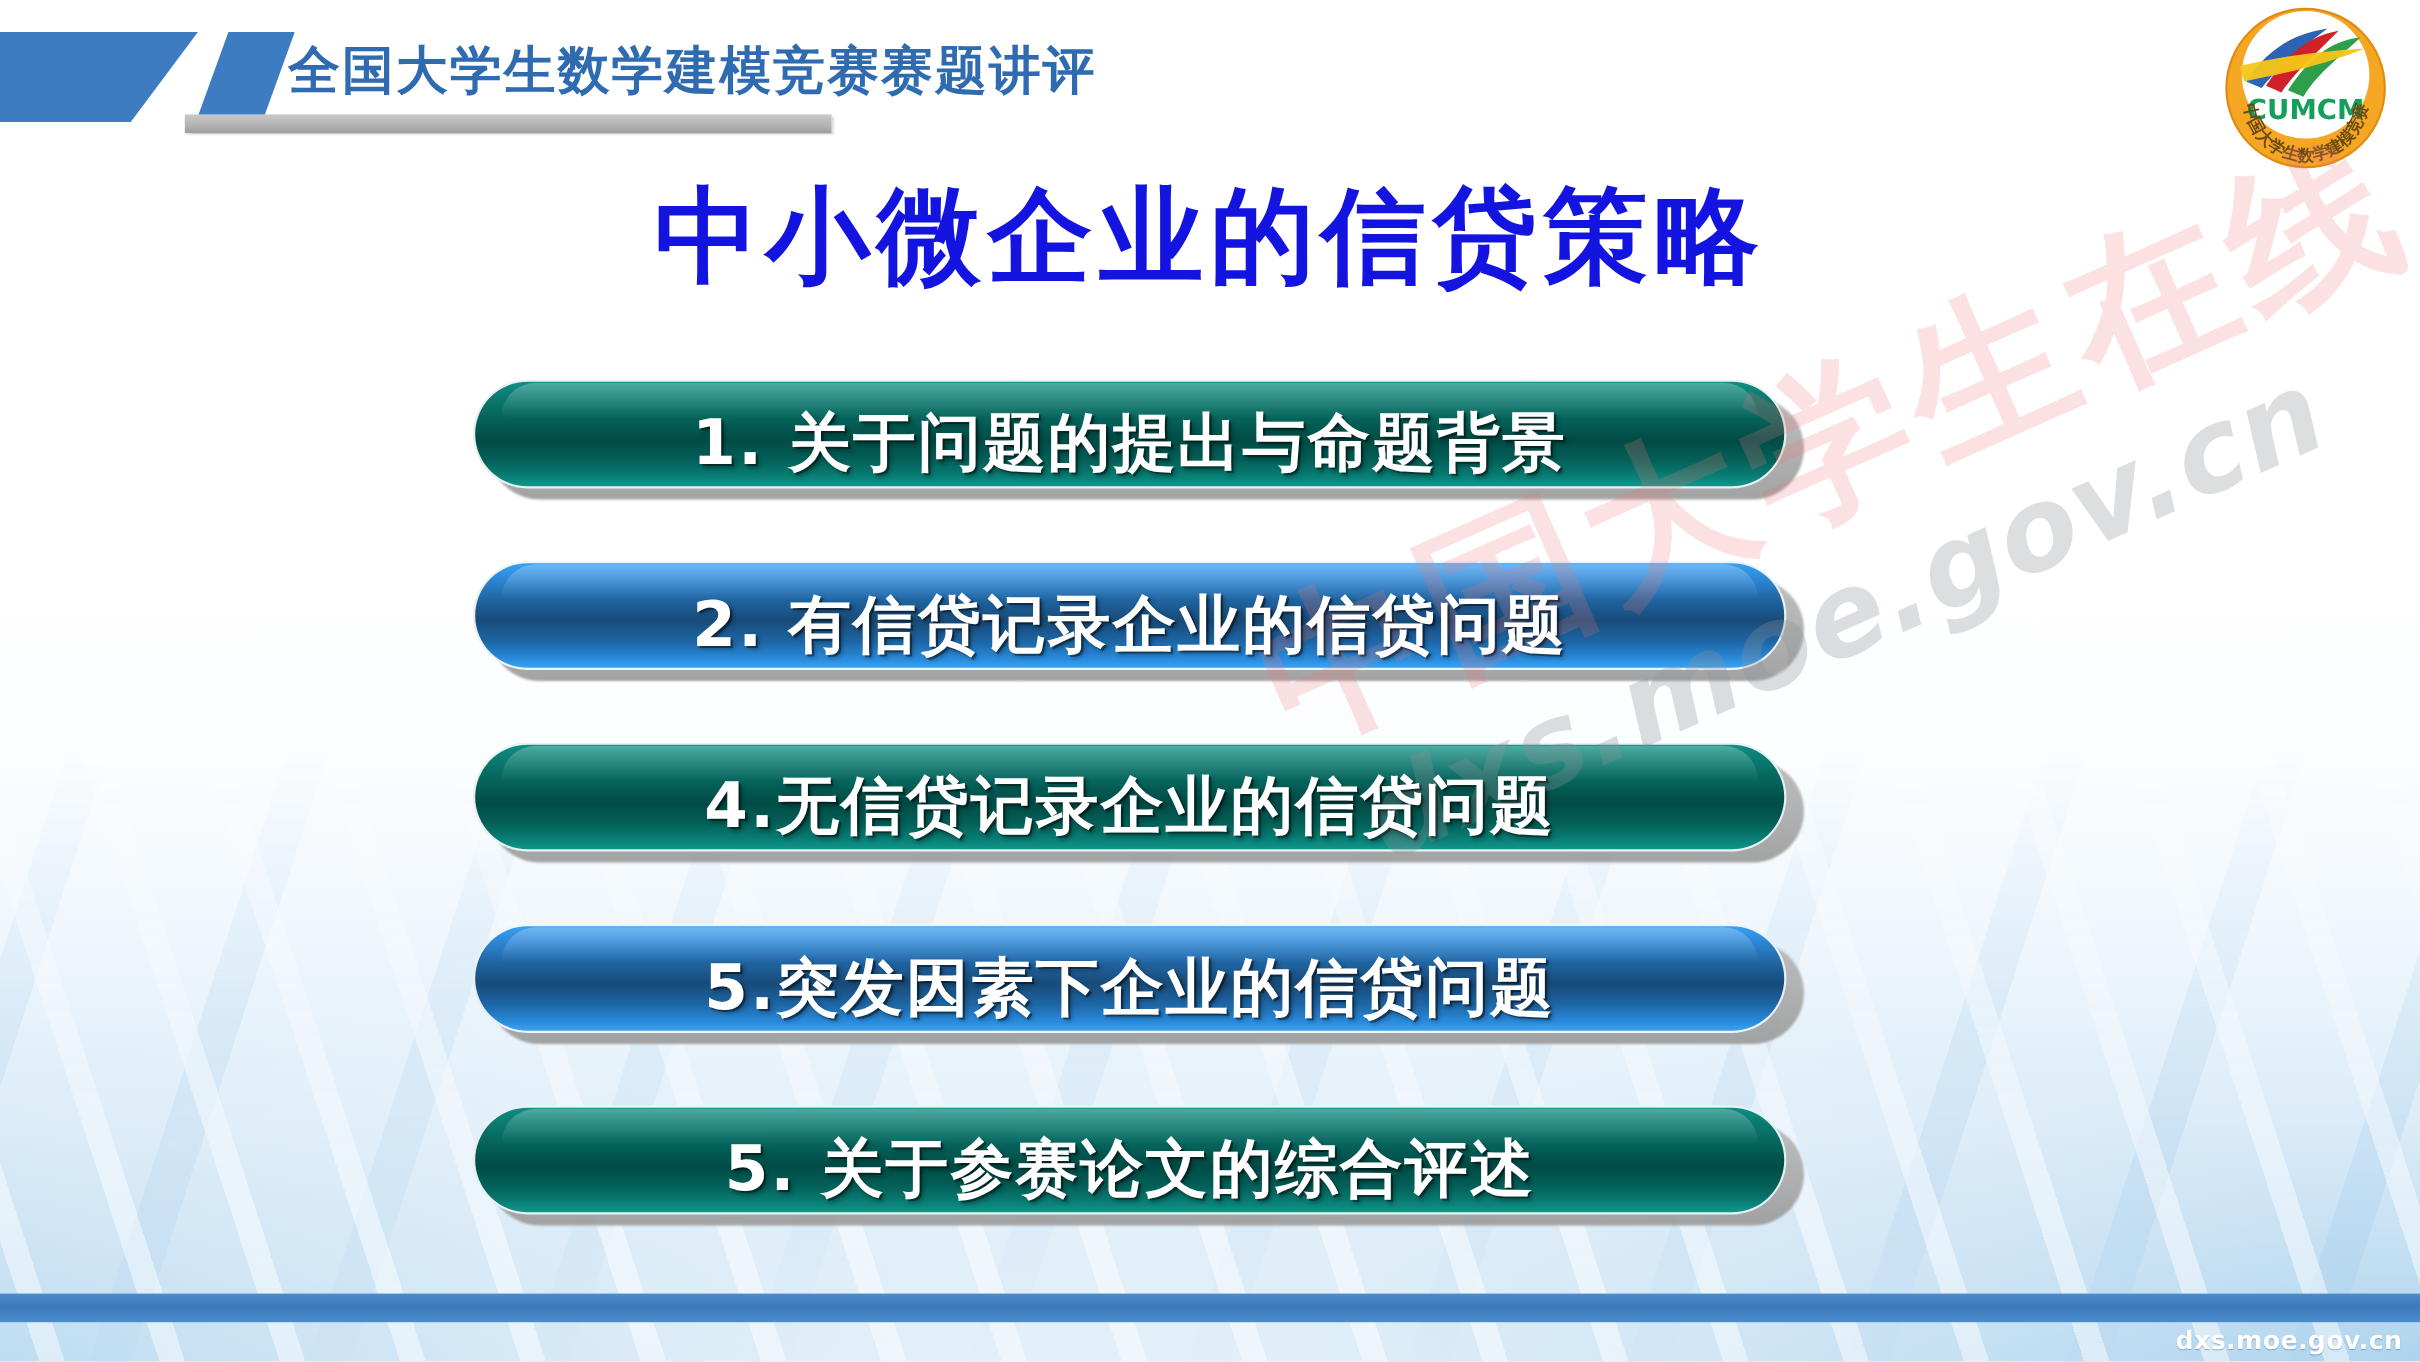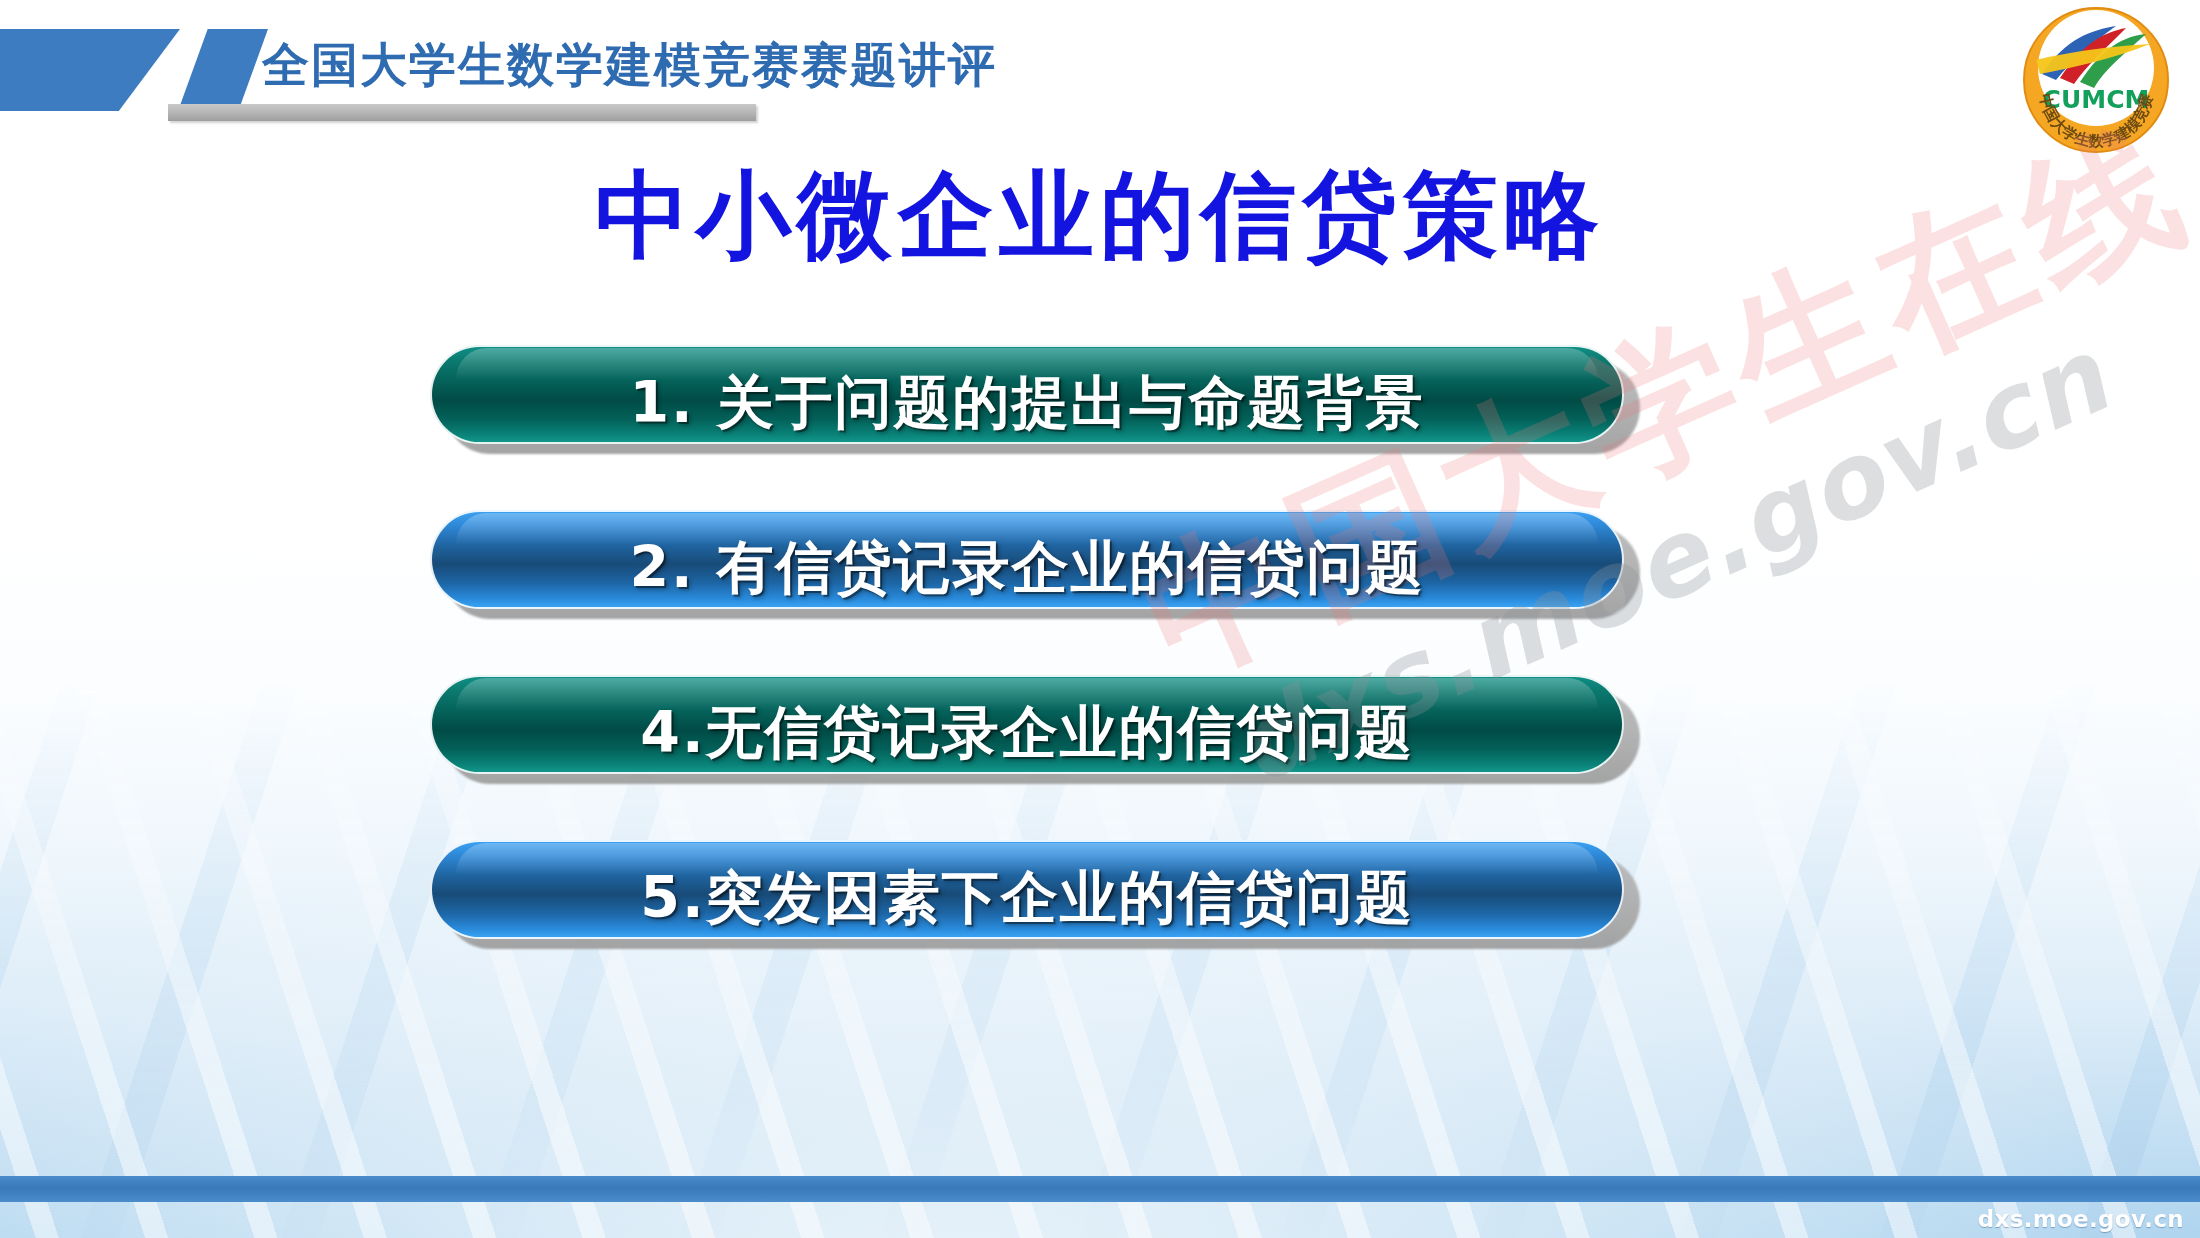--- a/index.html
+++ b/index.html
@@ -346,20 +346,27 @@
     </div>
 
     <div class="pill-row">
       <div class="pill-shadow"></div>
       <div class="pill blue">
         <div class="pill-gloss"></div>
         <span class="pill-label">5.突发因素下企业的信贷问题</span>
       </div>
     </div>
 
+    <div class="pill-row">
+      <div class="pill-shadow"></div>
+      <div class="pill teal">
+        <div class="pill-gloss"></div>
+        <span class="pill-label">5. 关于参赛论文的综合评述</span>
+      </div>
+    </div>
 
   </div>
 
   <div class="watermark">
     <div class="wm-cn">中国大学生在线</div>
     <div class="wm-url">dxs.moe.gov.cn</div>
   </div>
 
   <div class="footer-bar"></div>
   <div class="footer-url">dxs.moe.gov.cn</div>

